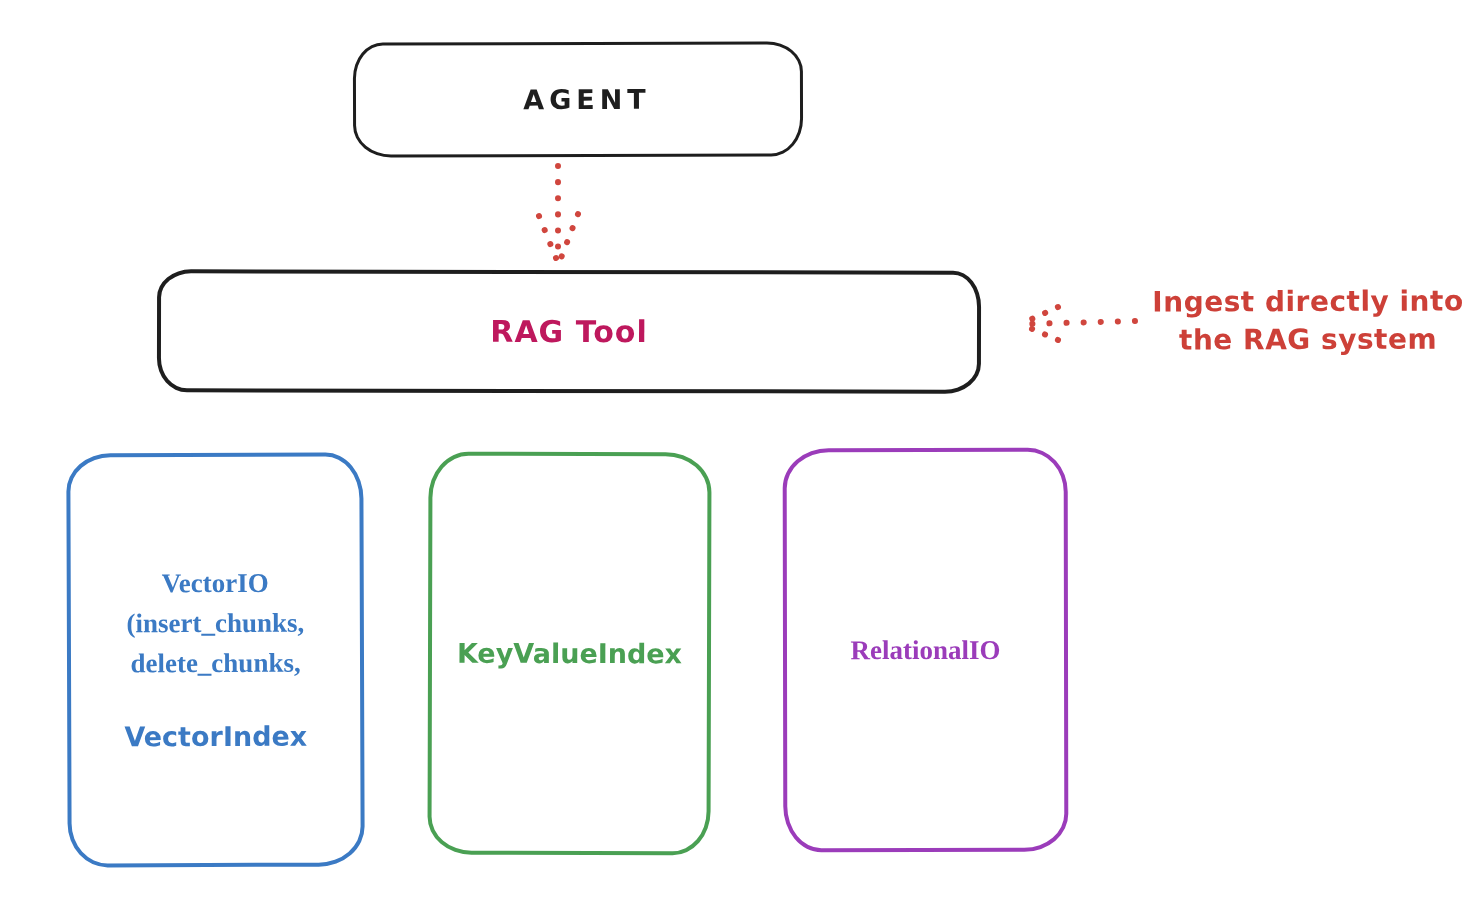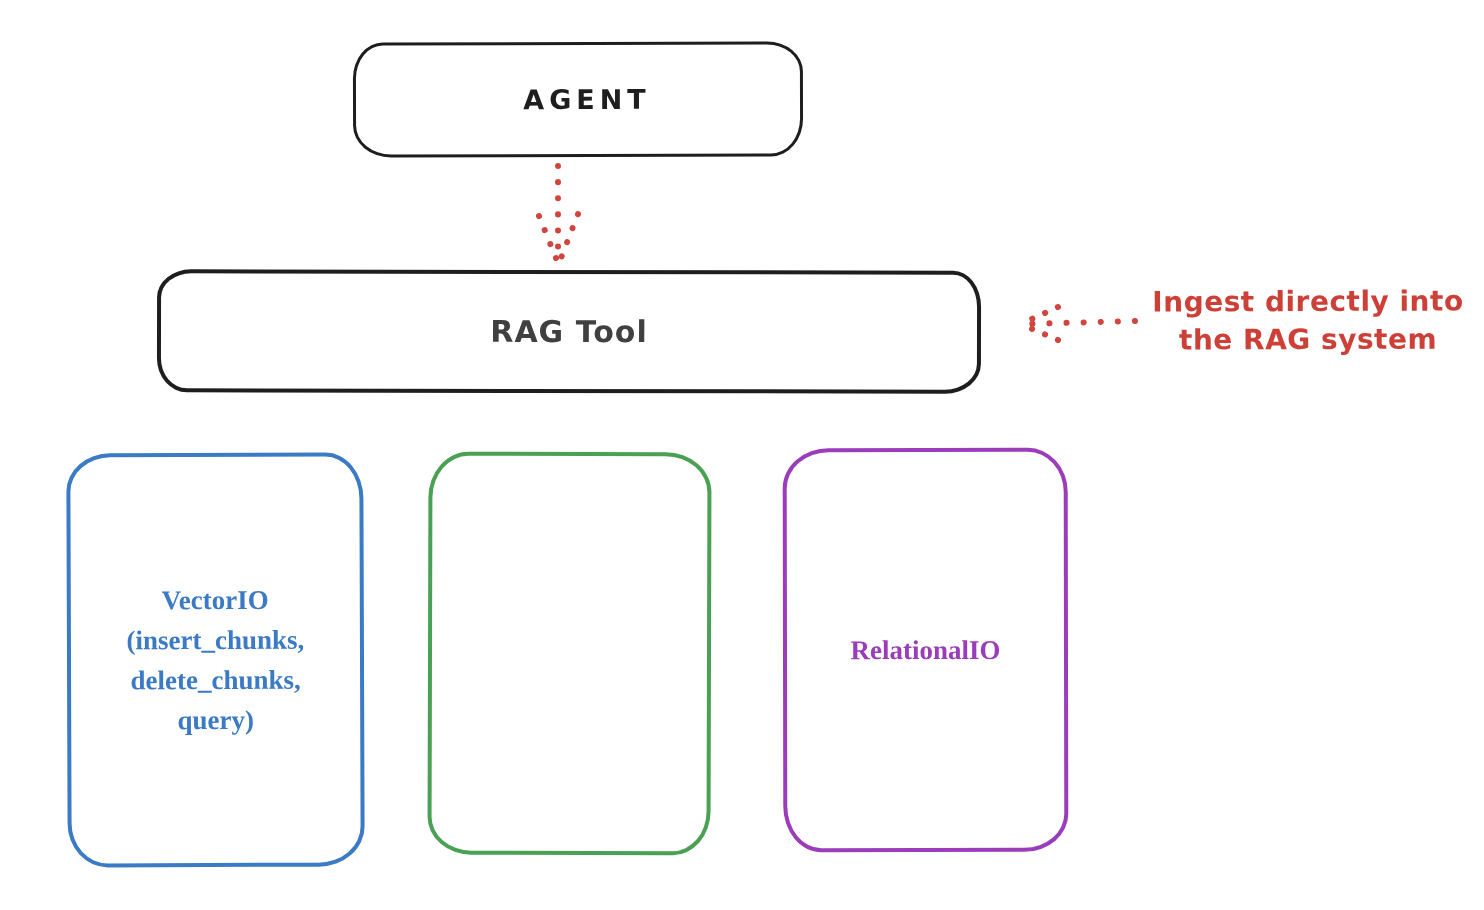--- a/index.html
+++ b/index.html
@@ -32,21 +32,21 @@
     letter-spacing: 5px;
     margin-left: 18px;
   }
   .rag-box {
     left: 157px; top: 270px; width: 824px; height: 123px;
     border: 4px solid #1e1e1e;
     border-radius: 34px 28px 36px 30px / 28px 36px 30px 34px;
     transform: rotate(0.1deg);
   }
   .rag-label {
-    color: #404040; font-size: 30px; font-weight: 600;
+    color: #be185d; font-size: 30px; font-weight: 600;
     letter-spacing: 1px;
   }
   
   .arrow-svg { position: absolute; overflow: visible; }
   .arrow-down-svg { left: 518px; top: 160px; }
   .arrow-left-svg { left: 1014px; top: 300px; }
   .arrow-svg line {
     stroke: #d0463e; stroke-width: 6; stroke-linecap: round;
     fill: none;
   }
@@ -124,25 +124,26 @@
   <div class="annotation">
     <div>Ingest directly into</div>
     <div>the RAG system</div>
   </div>
 
   <div class="store-box vector-box">
     <div class="store-lines">
       <div>VectorIO</div>
       <div>(insert_chunks,</div>
       <div>delete_chunks,</div>
-      <div>query)</div>
     </div>
+    <div class="store-index">VectorIndex</div>
   </div>
 
   <div class="store-box keyvalue-box">
+    <div class="store-index">KeyValueIndex</div>
   </div>
 
   <div class="store-box relational-box">
     <div class="store-lines">
       <div>RelationalIO</div>
     </div>
   </div>
 
 </div>
 

